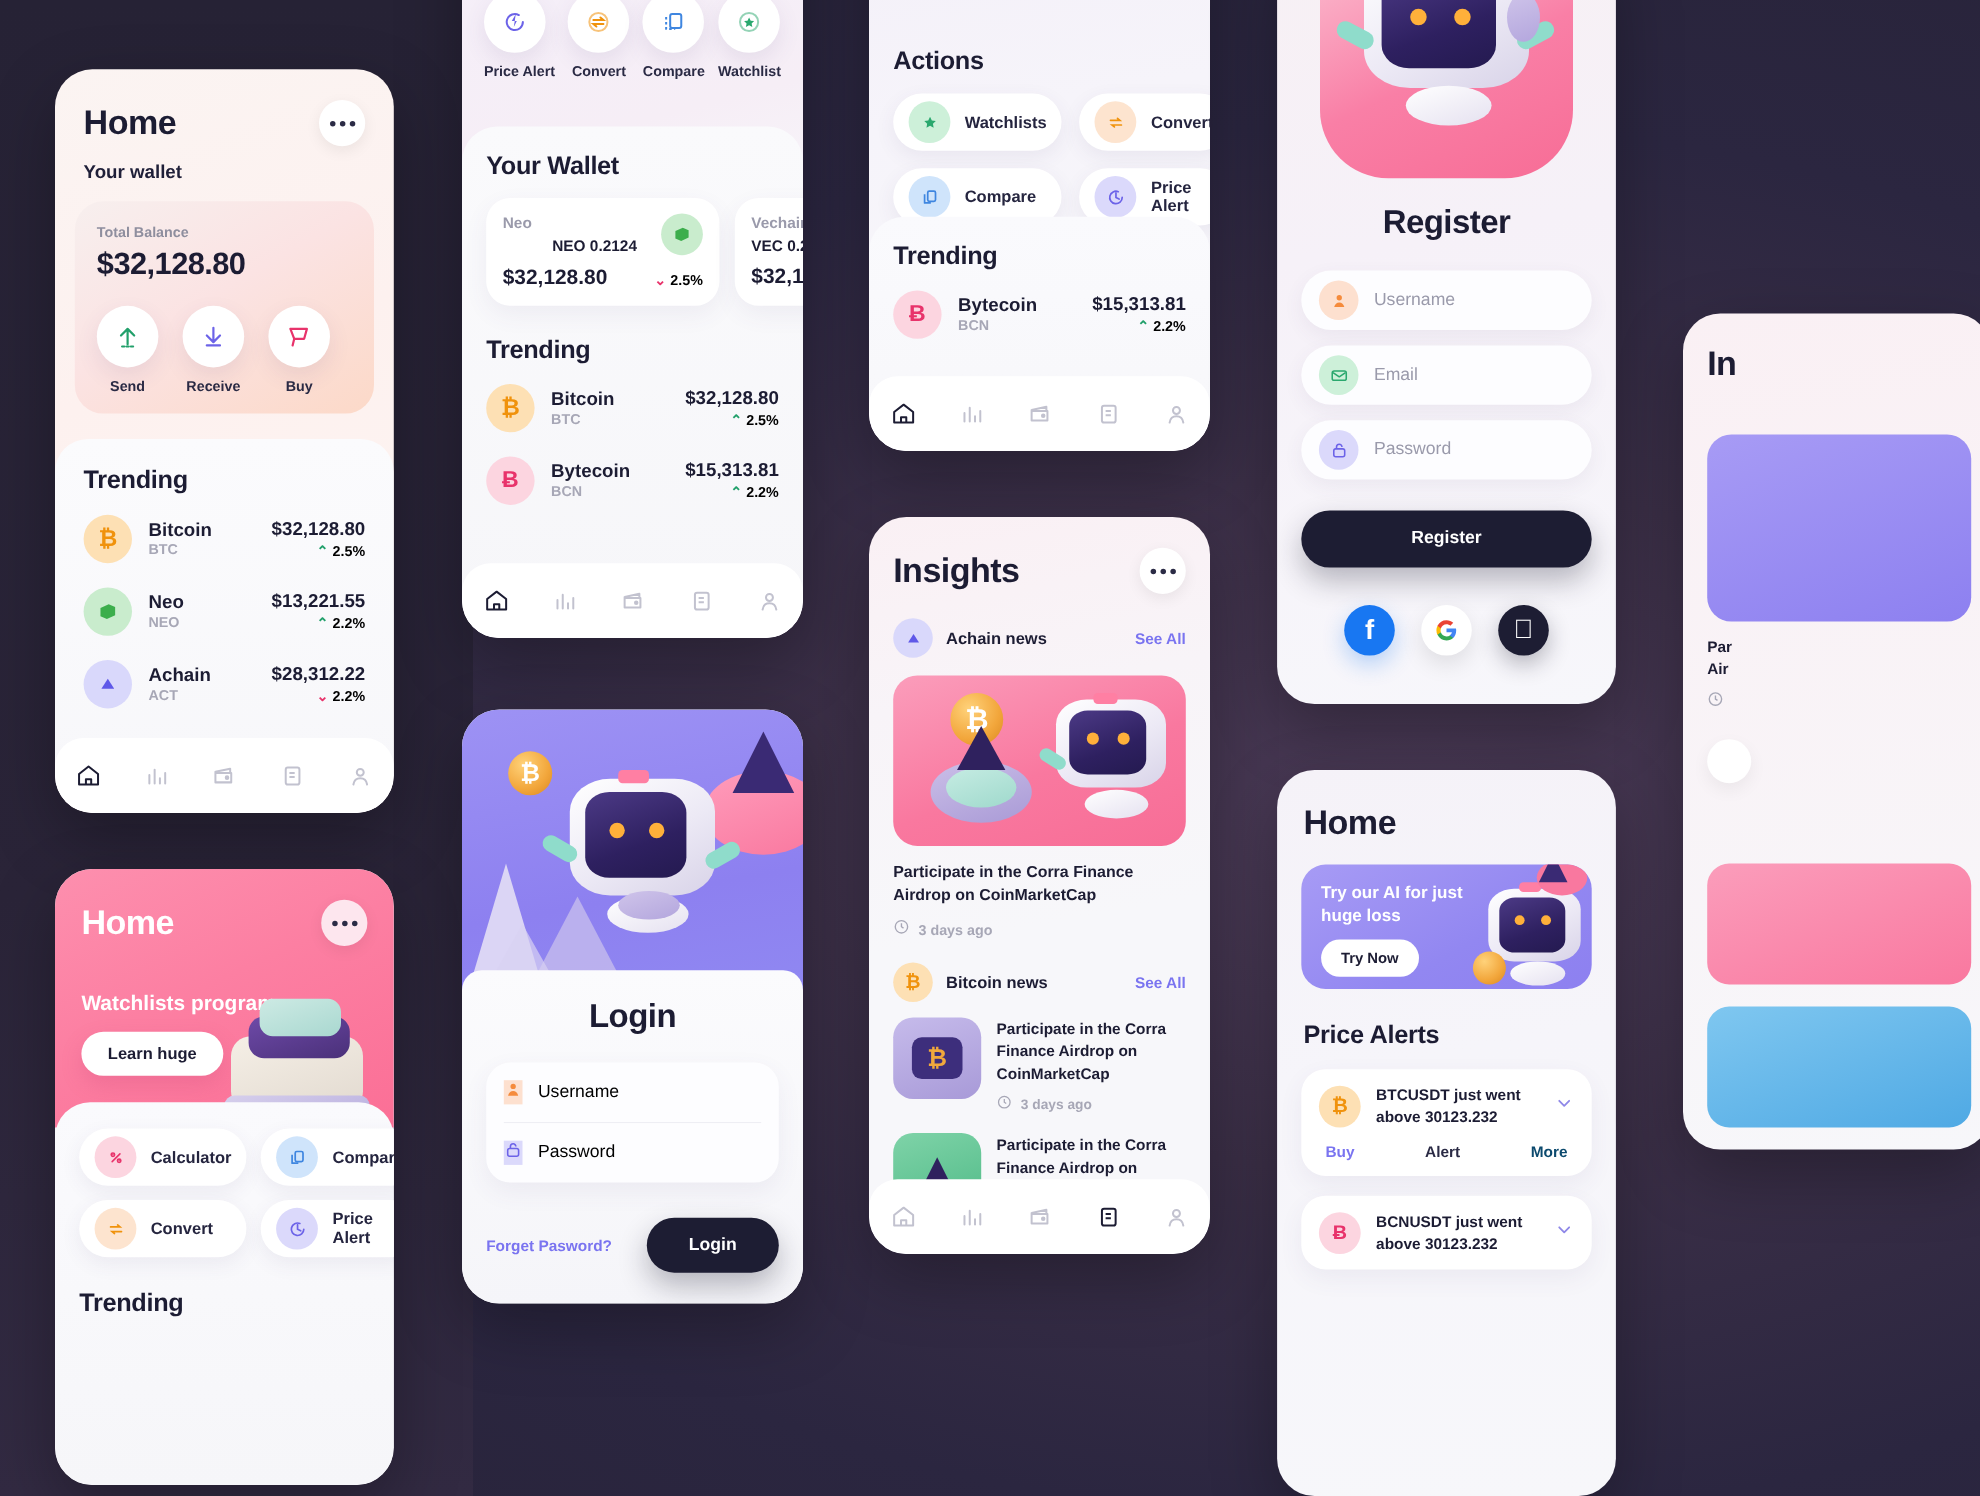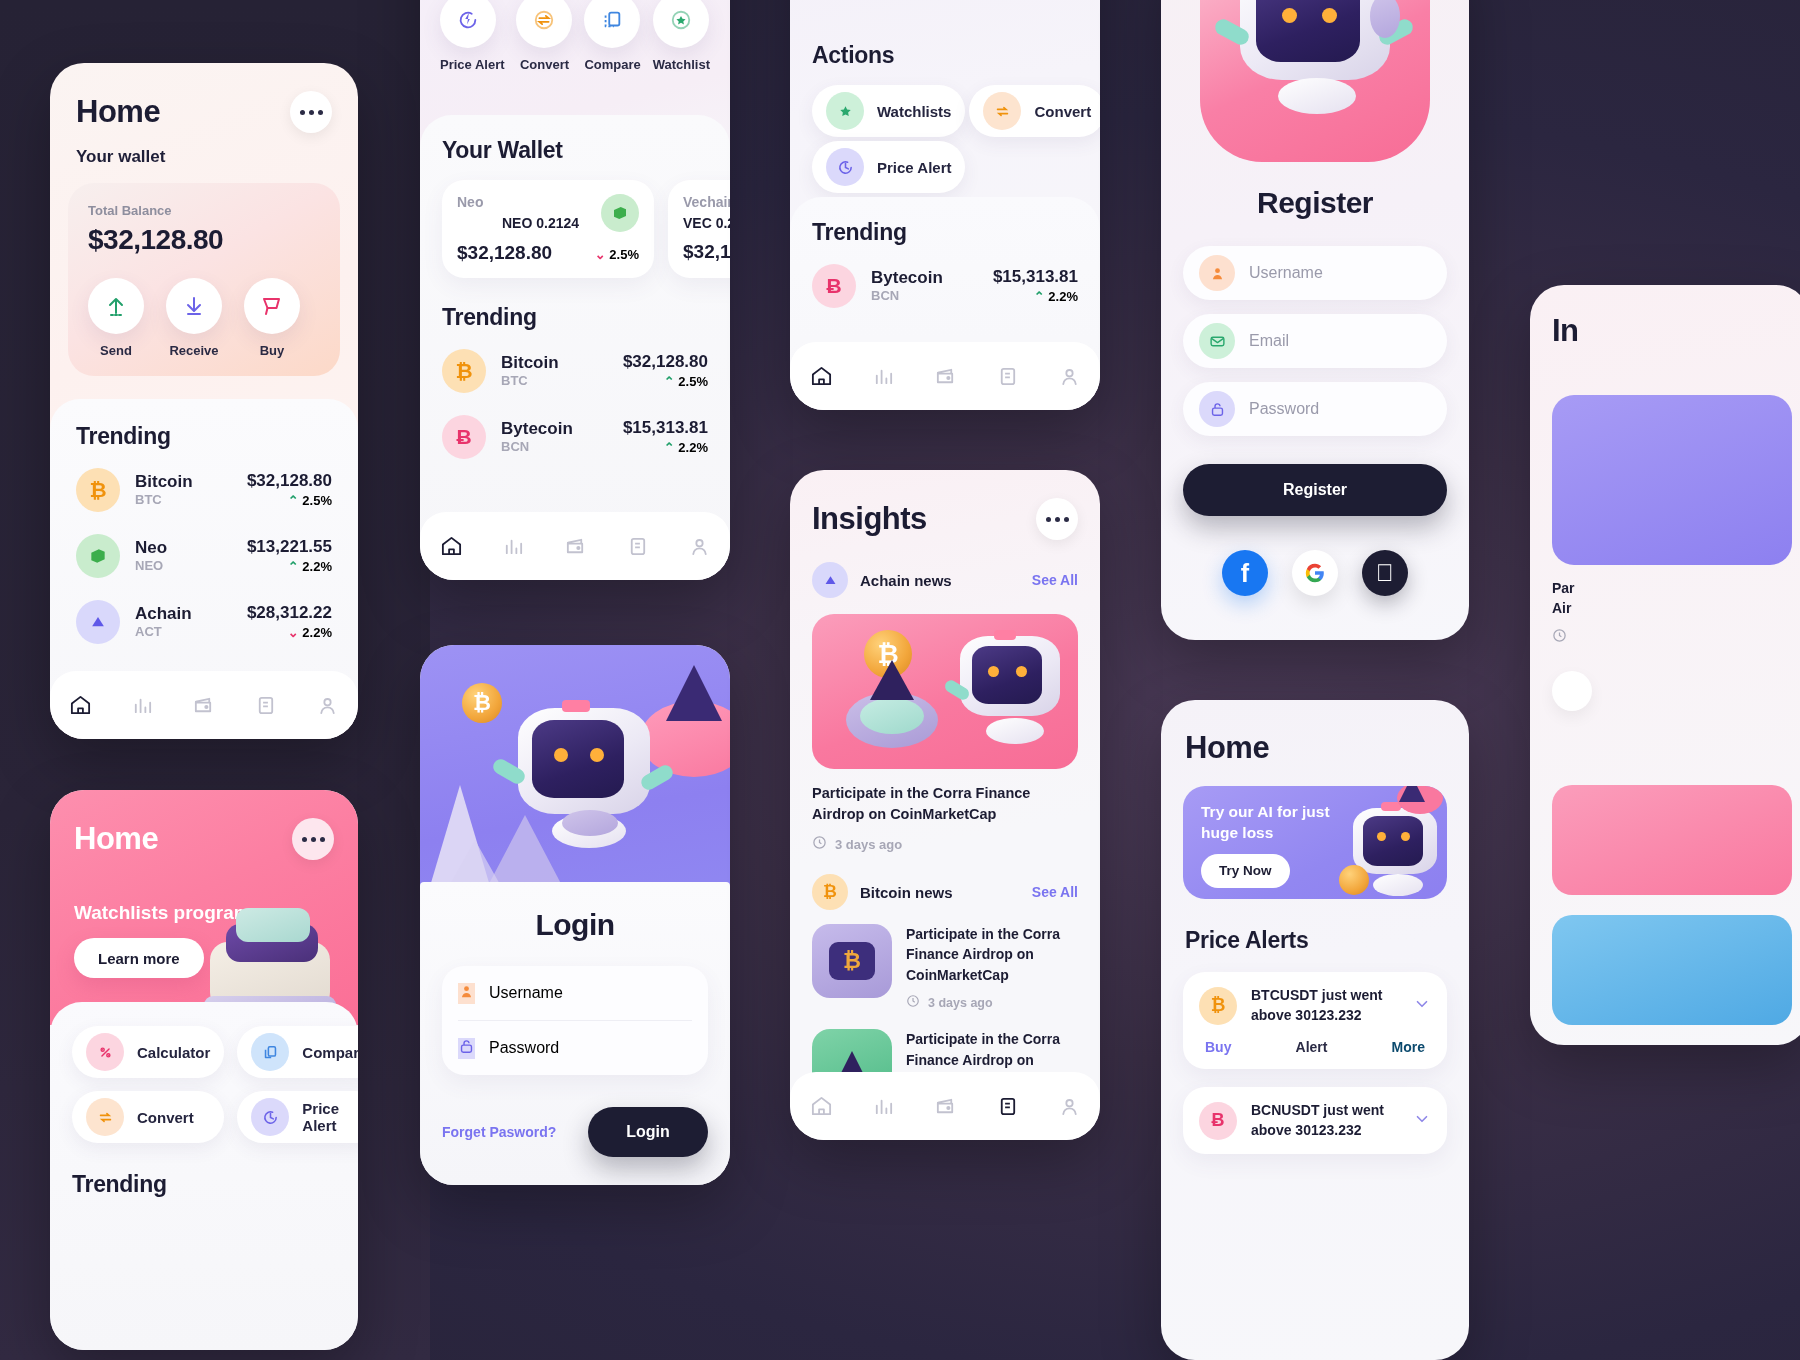--- a/index.html
+++ b/index.html
@@ -381,21 +381,21 @@
           <path d="M5.5 20c.6-4 3.4-6 6.5-6s5.9 2 6.5 6"></path>
         </svg>
       </span>
   </div>
 </div>
 
 <div class="card" style="left:790px; top:-110px; width:310px; height:520px; background:linear-gradient(170deg,#f3eff8 0%,#f6f4fa 40%,#f7f7fa 100%);">
 
   <div class="title-lg" style="padding:152px 0 0 22px;">Actions</div>
 
-  <div style="display:grid;grid-template-columns:1fr 1fr 1fr;gap:4px;padding:16px 22px 0 22px;">
+  <div style="display:grid;grid-template-columns:1fr 1fr;gap:16px;padding:16px 22px 0 22px;">
     <div class="act-pill">
       <span class="pill-ic" style="background:#cdf0d9;">
         <svg width="17" height="17" viewBox="0 0 24 24" fill="#2aa86e">
             <path d="M12 4.5l2.3 4.6 5.1.7-3.7 3.6.9 5.1-4.6-2.4-4.6 2.4.9-5.1-3.7-3.6 5.1-.7z"></path>
           </svg>
       </span>
       <span>Watchlists</span>
     </div>
     <div class="act-pill">
       <span class="pill-ic" style="background:#fde4cf;">
@@ -557,21 +557,21 @@
       <div class="eye" style="left:64px;top:58px;width:14px;height:14px;"></div>
       <div class="eye" style="left:100px;top:58px;width:14px;height:14px;"></div>
       <div class="tag" style="left:72px;top:10px;width:28px;height:12px;"></div>
       <div class="arm" style="left:2px;top:74px;width:34px;height:15px;transform:rotate(30deg);"></div>
       <div class="arm" style="left:150px;top:80px;width:34px;height:15px;transform:rotate(-30deg);"></div>
       <div class="base" style="left:62px;top:124px;width:74px;height:34px;"></div>
       <div class="knob" style="left:72px;top:120px;width:56px;height:26px;"></div>
     </div>
   </div>
 
-  <div style="position:absolute;left:0;top:237px;width:100%;height:303px;background:linear-gradient(180deg,#fbfbfd,#f5f5f9);border-radius:4px;padding:26px 22px 0 22px;">
+  <div style="position:absolute;left:0;top:237px;width:100%;height:303px;background:linear-gradient(180deg,#fbfbfd,#f5f5f9);border-radius:18px;padding:26px 22px 0 22px;">
     <div class="title-xl" style="text-align:center;font-size:30px;">Login</div>
 
     <div style="margin-top:24px;background:#fdfdff;border-radius:22px;box-shadow:0 8px 22px rgba(90,70,130,.07);overflow:hidden;">
       <div style="display:flex;align-items:center;gap:14px;height:54px;padding:0 16px;">
         <span class="ic ic-user">
           <svg width="17" height="17" viewBox="0 0 24 24" fill="#f58b3c">
               <circle cx="12" cy="8" r="3.4"></circle>
               <path d="M5.5 20c.7-4 3.4-6 6.5-6s5.8 2 6.5 6z"></path>
             </svg>
         </span>
@@ -727,21 +727,21 @@
       <div class="title-xl" style="color:#fff;">Home</div>
       <div class="dots" style="background:#fde6ee;">
           <i></i>
           <i></i>
           <i></i>
         </div>
     </div>
     <div style="font-size:19px;font-weight:700;color:#fff;padding:42px 0 0 24px;">Watchlists program</div>
     <div style="margin:14px 0 0 24px;display:inline-flex;align-items:center;justify-content:center;
                 background:#fff;border-radius:26px;height:40px;padding:0 24px;font-size:15px;font-weight:700;color:#1c1c33;
-                box-shadow:0 8px 20px rgba(190,60,110,.2);">Learn more</div>
+                box-shadow:0 8px 20px rgba(190,60,110,.2);">Learn huge</div>
     
     <div style="position:absolute;right:18px;bottom:8px;width:140px;height:115px;">
       <div style="position:absolute;left:10px;top:40px;width:120px;height:68px;border-radius:18px;
                   background:linear-gradient(160deg,#f5efe6,#e2dad0);"></div>
       <div style="position:absolute;left:26px;top:22px;width:92px;height:38px;border-radius:14px;
                   background:linear-gradient(160deg,#6e4aa8,#4a3079);"></div>
       <div style="position:absolute;left:36px;top:6px;width:74px;height:34px;border-radius:12px;
                   background:linear-gradient(160deg,#cdeae4,#a9d8d0);"></div>
       <div style="position:absolute;left:4px;top:94px;width:132px;height:18px;border-radius:12px;
                   background:linear-gradient(160deg,#d6cfec,#bcb2e0);"></div>

